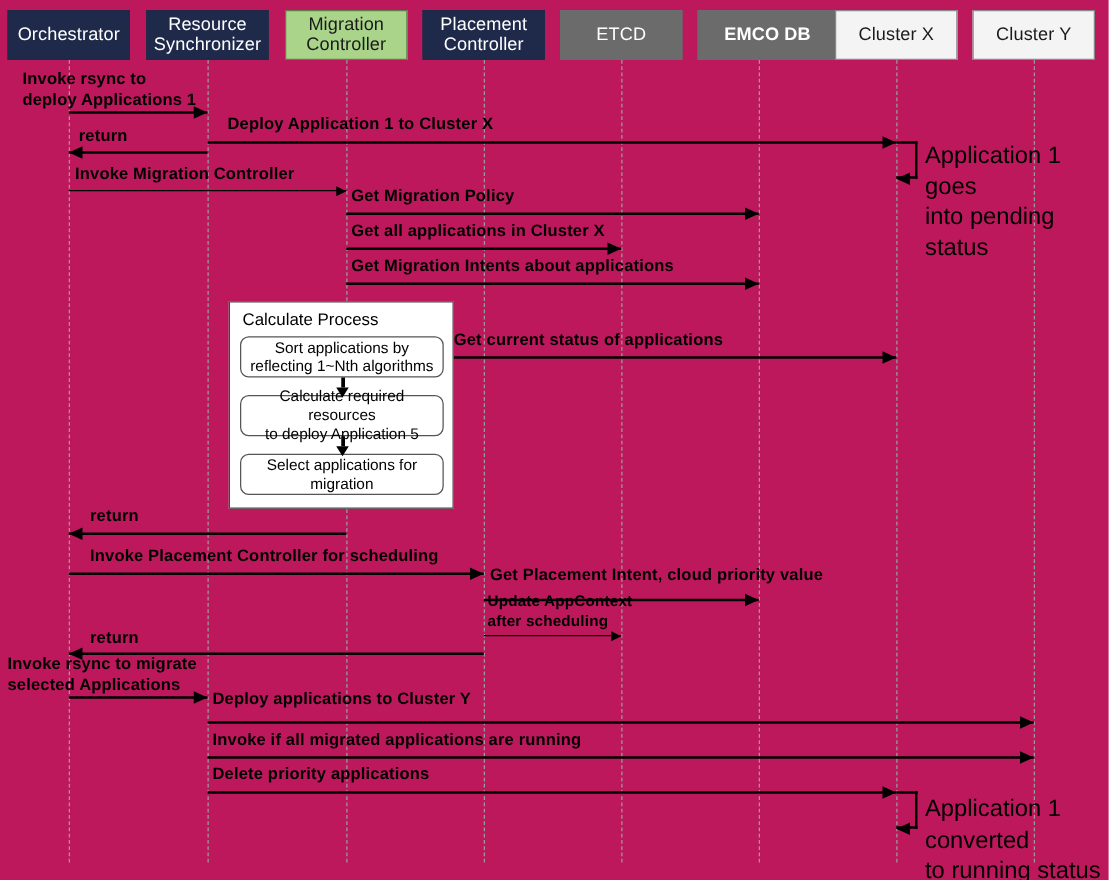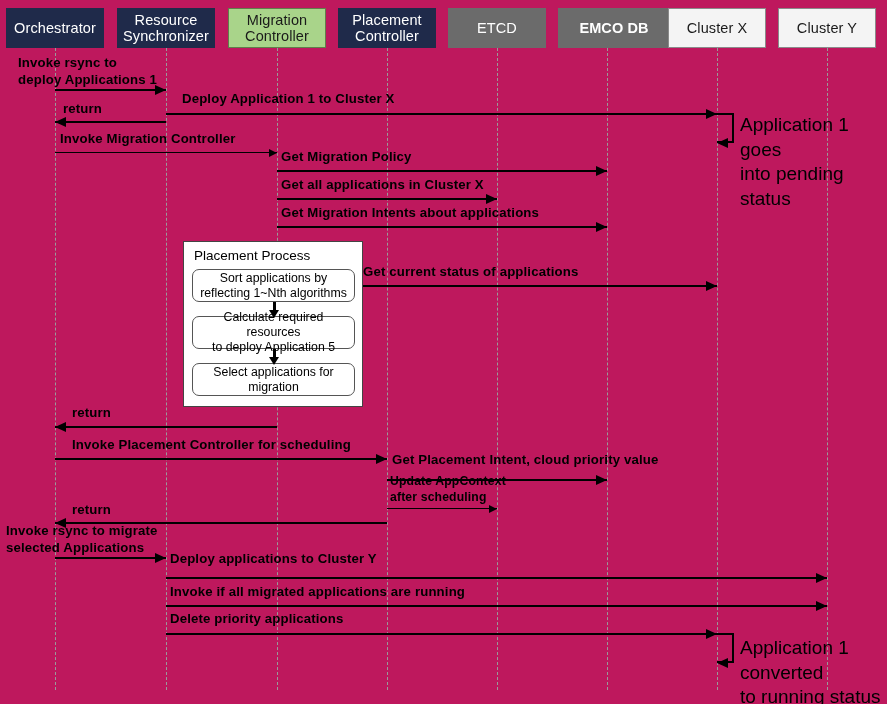--- a/index.html
+++ b/index.html
@@ -243,21 +243,21 @@
       <div class="selfloop-head" style="left: 717px; top: 137.5px;"></div>
       <div class="note-text" style="left: 740px; top: 113px;">Application 1 goes
 into pending status</div>
       <div class="selfloop" style="left: 717px; top: 633px; width: 17px; height: 30px;"></div>
       <div class="selfloop-head" style="left: 717px; top: 657.5px;"></div>
       <div class="note-text" style="left: 740px; top: 636px;">Application 1 converted
 to running status</div>
     </div>
   <div id="process-layer">
       <div class="proc-frame" style="left: 183px; top: 241px; width: 180px; height: 166px;"></div>
-      <div class="proc-title" style="left: 194px; top: 248px;">Placement Process</div>
+      <div class="proc-title" style="left: 194px; top: 248px;">Calculate Process</div>
       <div class="proc-step" style="left: 192px; top: 269px; width: 163px; height: 33px;">Sort applications by
 reflecting 1~Nth algorithms</div>
       <div class="proc-step" style="left: 192px; top: 316px; width: 163px; height: 33px;">Calculate required resources
 to deploy Application 5</div>
       <div class="proc-step" style="left: 192px; top: 363px; width: 163px; height: 33px;">Select applications for
 migration</div>
       <div class="step-arrow" style="left: 273px; top: 302px; height: 8px;"></div>
       <div class="step-arrow-head" style="left: 269px; top: 310px;"></div>
       <div class="step-arrow" style="left: 273px; top: 349px; height: 8px;"></div>
       <div class="step-arrow-head" style="left: 269px; top: 357px;"></div>

